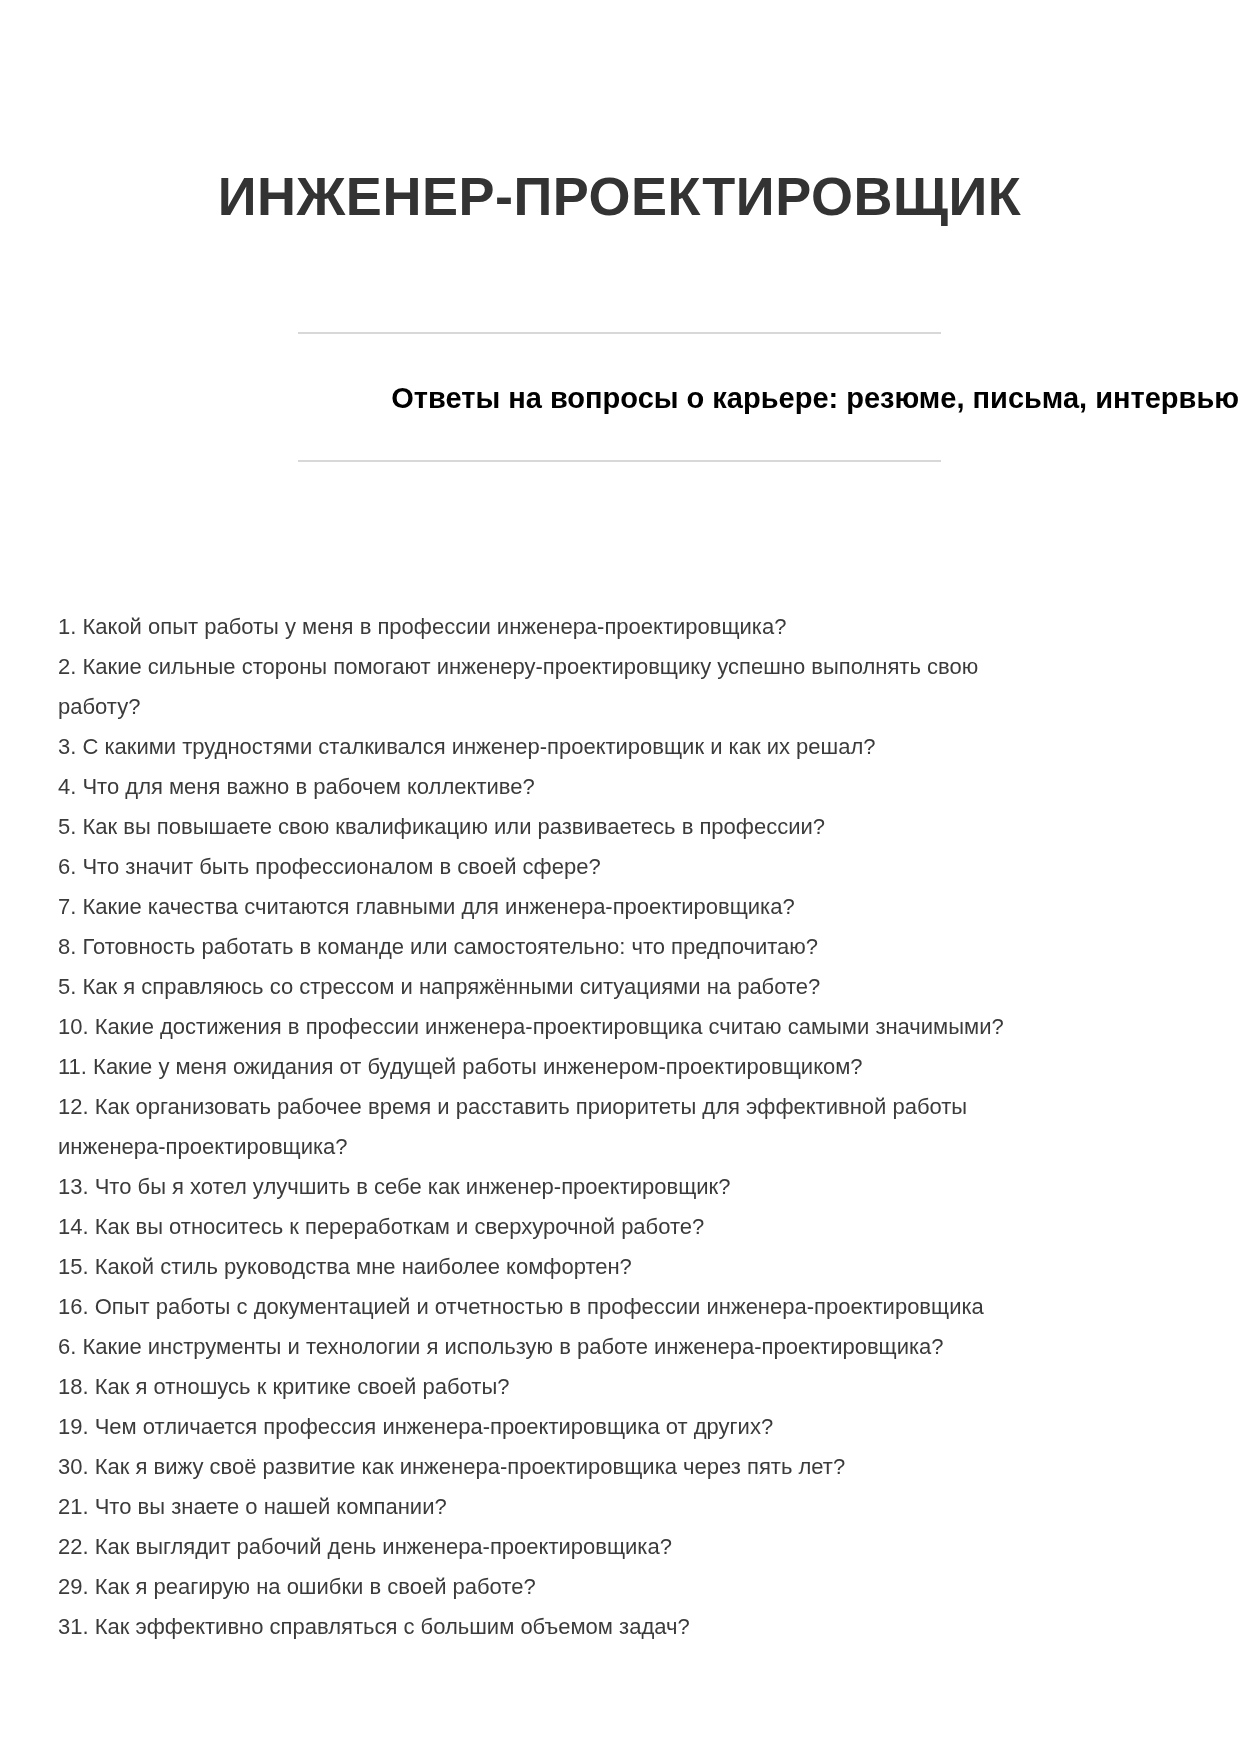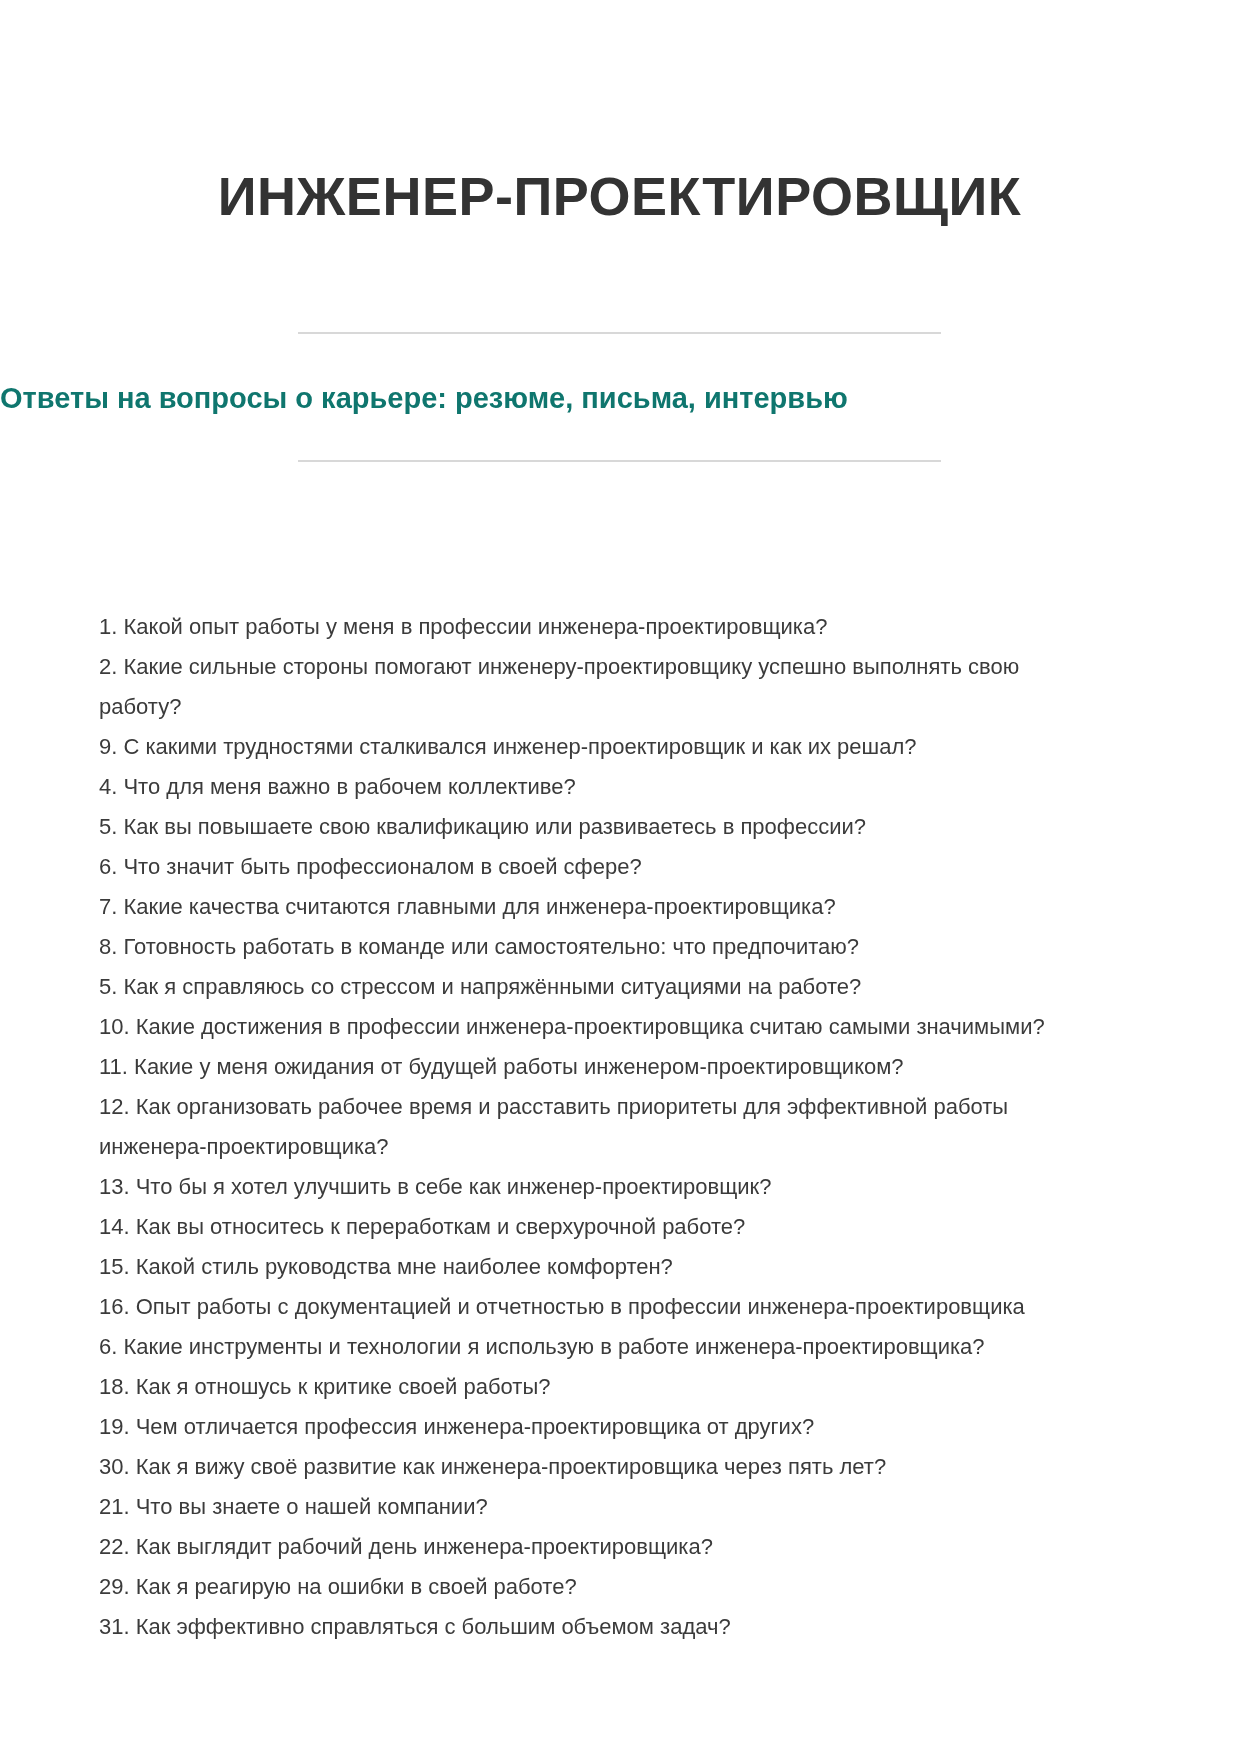--- a/index.html
+++ b/index.html
@@ -34,28 +34,28 @@
     height: 0;
     border: none;
     border-top: 2px solid #d8d8d8;
     margin: 0 auto;
   }
   .divider-1 { margin-top: 104px; }
   .divider-2 { margin-top: 44px; }
   .doc-subtitle {
     margin: 0;
     margin-top: 46px;
-    text-align: left;
+    text-align: right;
     font-size: 29px;
     line-height: 36px;
     font-weight: 700;
-    color: #0f766e;
+    color: #000000;
   }
   .questions {
-    margin: 145px 0 0 99px;
+    margin: 145px 0 0 58px;
     max-width: 955px;
   }
   .question {
     margin: 0;
     font-size: 22px;
     line-height: 40px;
     font-weight: 400;
     color: #3b3b3b;
   }
 </style>
@@ -67,21 +67,21 @@
 
   <hr class="divider divider-1">
 
   <h2 class="doc-subtitle">Ответы на вопросы о карьере: резюме, письма, интервью</h2>
 
   <hr class="divider divider-2">
 
   <div class="questions" id="questions">
       <p class="question">1. Какой опыт работы у меня в профессии инженера-проектировщика?</p>
       <p class="question">2. Какие сильные стороны помогают инженеру-проектировщику успешно выполнять свою работу?</p>
-      <p class="question">9. С какими трудностями сталкивался инженер-проектировщик и как их решал?</p>
+      <p class="question">3. С какими трудностями сталкивался инженер-проектировщик и как их решал?</p>
       <p class="question">4. Что для меня важно в рабочем коллективе?</p>
       <p class="question">5. Как вы повышаете свою квалификацию или развиваетесь в профессии?</p>
       <p class="question">6. Что значит быть профессионалом в своей сфере?</p>
       <p class="question">7. Какие качества считаются главными для инженера-проектировщика?</p>
       <p class="question">8. Готовность работать в команде или самостоятельно: что предпочитаю?</p>
       <p class="question">5. Как я справляюсь со стрессом и напряжёнными ситуациями на работе?</p>
       <p class="question">10. Какие достижения в профессии инженера-проектировщика считаю самыми значимыми?</p>
       <p class="question">11. Какие у меня ожидания от будущей работы инженером-проектировщиком?</p>
       <p class="question">12. Как организовать рабочее время и расставить приоритеты для эффективной работы инженера-проектировщика?</p>
       <p class="question">13. Что бы я хотел улучшить в себе как инженер-проектировщик?</p>

